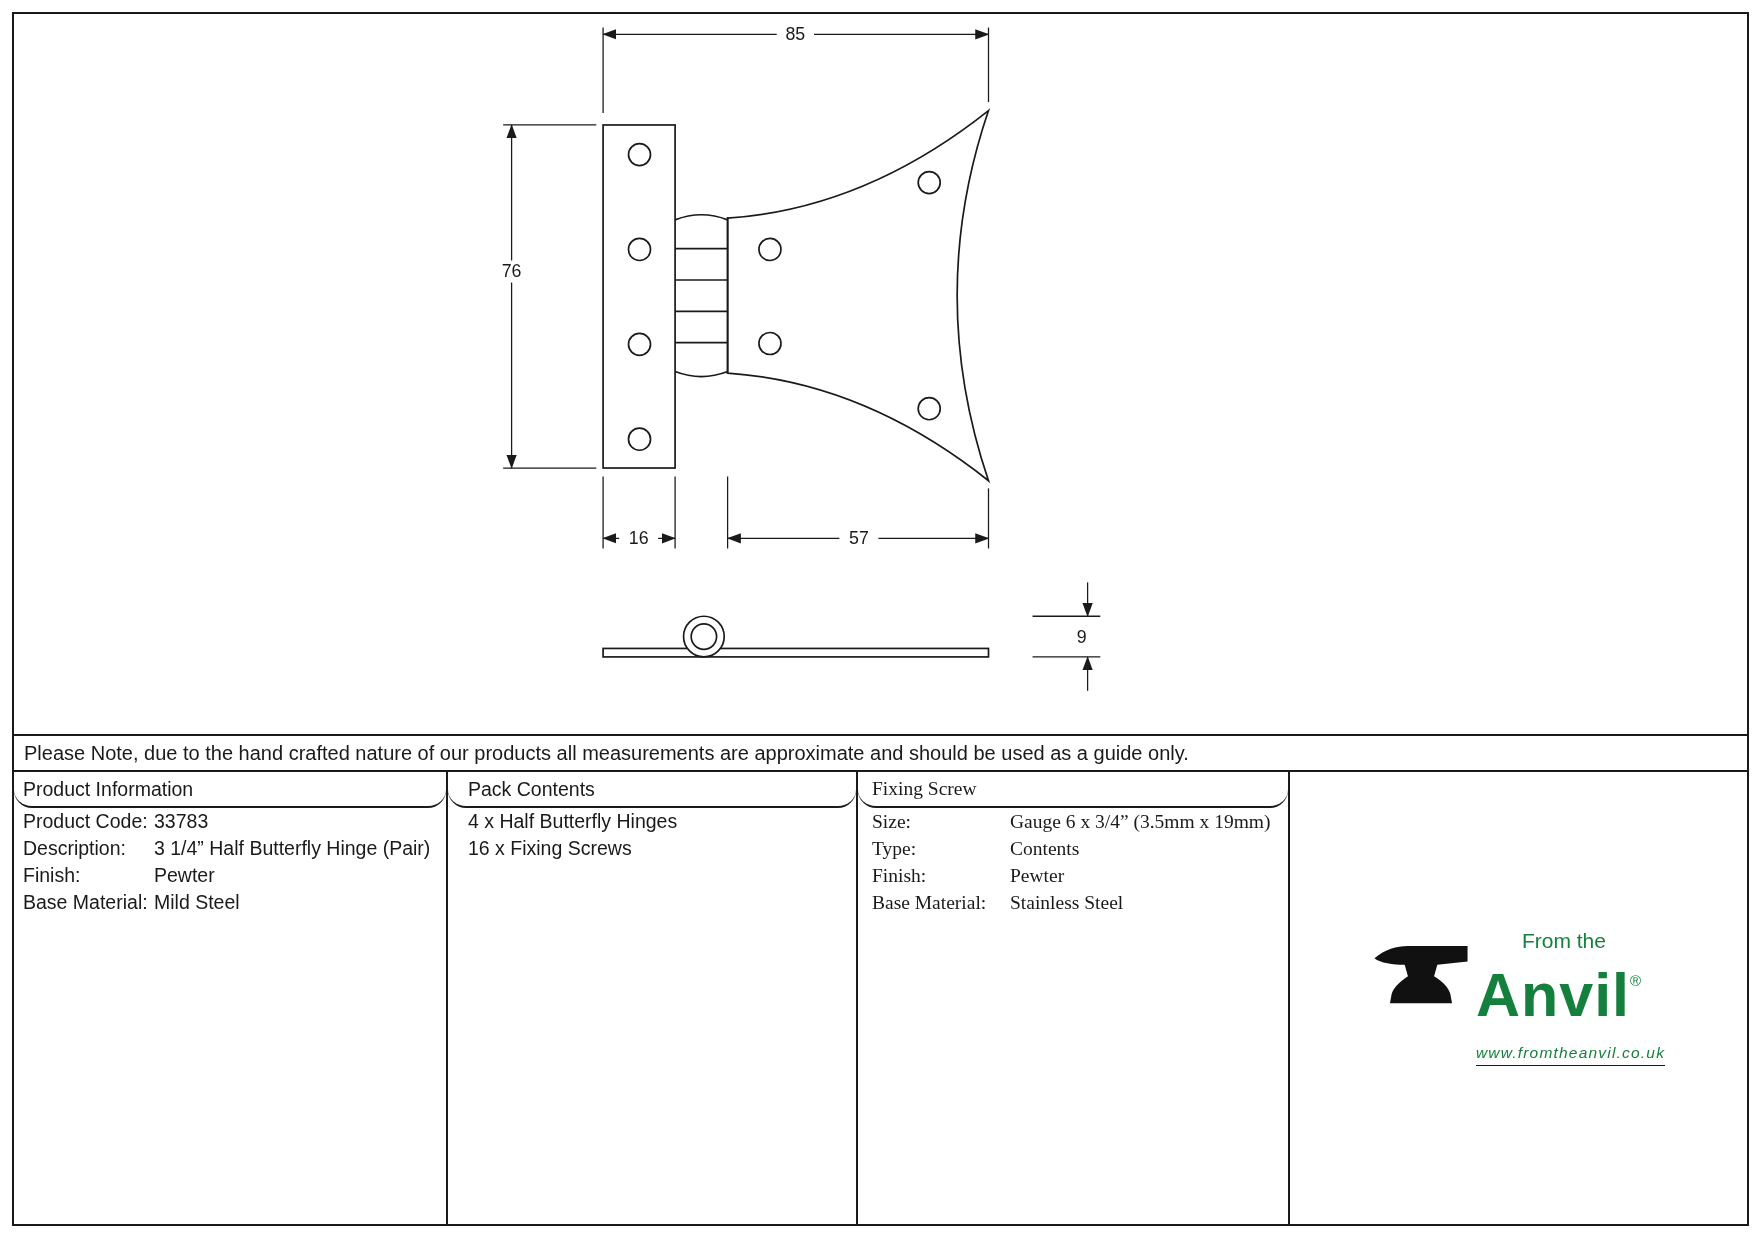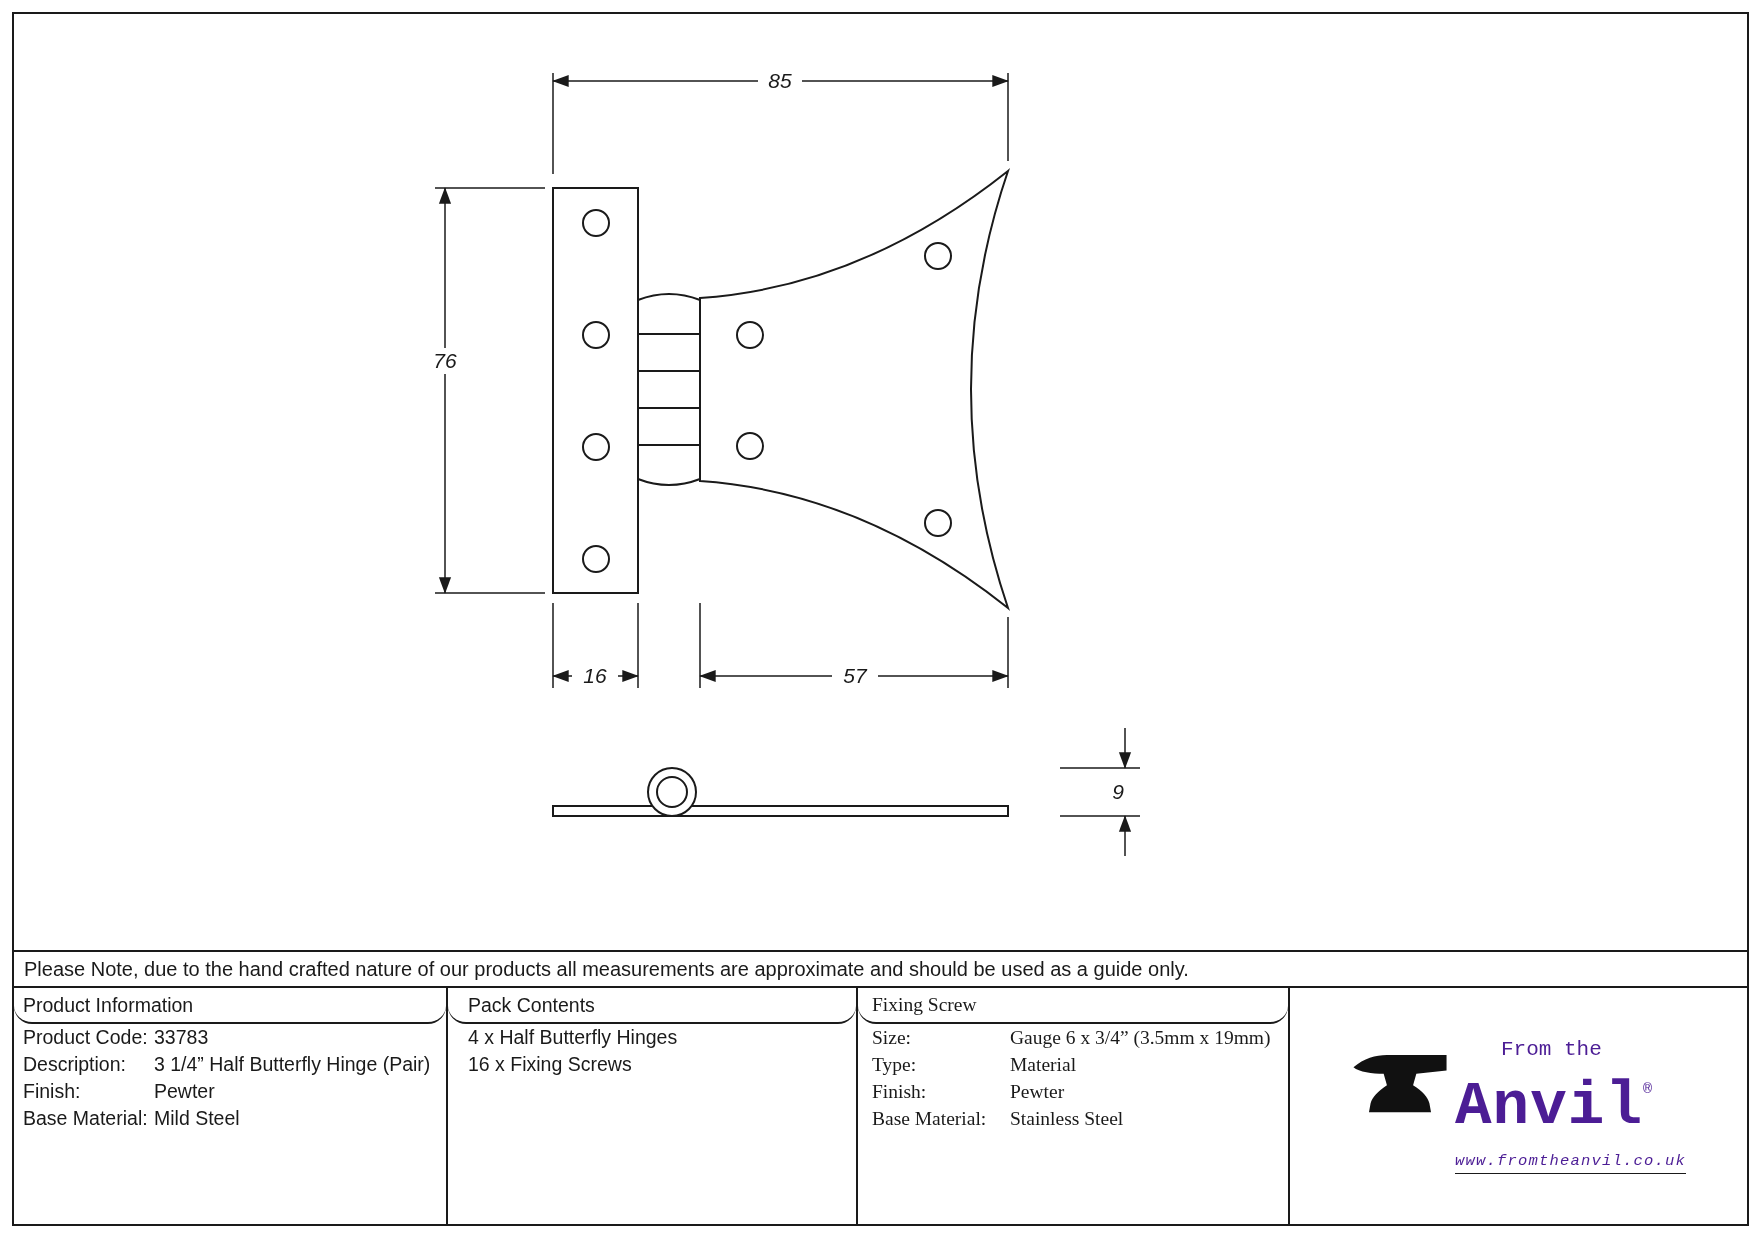--- a/index.html
+++ b/index.html
@@ -1,37 +1,37 @@
 <!DOCTYPE html>
 <html><head>
 <meta charset="utf-8">
 <style>
   html,body{margin:0;padding:0;background:#fff;}
   .page{width:1761px;height:1238px;box-sizing:border-box;padding:12px;background:#fff;
         font-family:"Liberation Sans",sans-serif;color:#1a1a1a;}
   .sheet{width:100%;height:100%;border:2px solid #1a1a1a;display:flex;flex-direction:column;box-sizing:border-box;}
-  .drawing{height:936px;position:relative;font-style:italic;}
+  .drawing{height:720px;position:relative;}
   .drawing svg{display:block;width:100%;height:100%;}
   .note{height:36px;border-top:2px solid #1a1a1a;box-sizing:border-box;display:flex;align-items:center;
         padding:0 10px;font-size:20px;}
   .info-table{flex:1;border-top:2px solid #1a1a1a;display:grid;grid-template-columns:434px 410px 432px 1fr;min-height:0;}
   .col{border-right:2px solid #1a1a1a;display:flex;flex-direction:column;box-sizing:border-box;min-width:0;}
   .col-logo{border-right:none;align-items:center;justify-content:center;}
   .col-header{height:36px;border-bottom:2px solid #1a1a1a;box-sizing:border-box;display:flex;align-items:center;
               padding:0 9px;font-size:19.5px;border-radius:18px;}
   .col-body{padding:0 9px;font-size:19.5px;line-height:27px;}
   .col-pack .col-header,.col-pack .col-body{padding-left:20px;}
   .col-screw .col-header,.col-screw .col-body{padding-left:14px;font-family:Liberation Serif, serif;}
   .kv{display:flex;}
   .kv .k{flex:0 0 131px;}
   .col-screw .kv .k{flex:0 0 138px;}
   
   .logo{display:flex;align-items:flex-start;gap:6px;}
   .anvil-icon{width:98px;height:66px;margin-top:10px;flex:0 0 auto;}
-  .logo-text{font-family:Liberation Mono, monospace;color:#4c1d95;}
+  .logo-text{font-family:Liberation Sans, sans-serif;color:#15803d;}
   .logo-tagline{font-size:21px;line-height:22px;margin-left:46px;}
   .logo-name-row{line-height:58px;white-space:nowrap;}
   .logo-name{font-size:61px;font-weight:700;letter-spacing:1px;}
   .logo-reg{font-size:15px;vertical-align:30px;}
   .logo-url{font-size:15.5px;font-style:italic;letter-spacing:1.2px;margin-top:4px;text-align:center;
             border-bottom:1.5px solid #1a1a1a;padding-bottom:3px;}
 </style>
 </head>
 <body>
 
@@ -154,21 +154,21 @@
 
       <div class="col col-screw">
         <div class="col-header">Fixing Screw</div>
         <div class="col-body">
           <div class="kv">
             <span class="k">Size:</span>
             <span class="v">Gauge 6 x 3/4” (3.5mm x 19mm)</span>
           </div>
           <div class="kv">
             <span class="k">Type:</span>
-            <span class="v">Material</span>
+            <span class="v">Contents</span>
           </div>
           <div class="kv">
             <span class="k">Finish:</span>
             <span class="v">Pewter</span>
           </div>
           <div class="kv">
             <span class="k">Base Material:</span>
             <span class="v">Stainless Steel</span>
           </div>
         </div>

